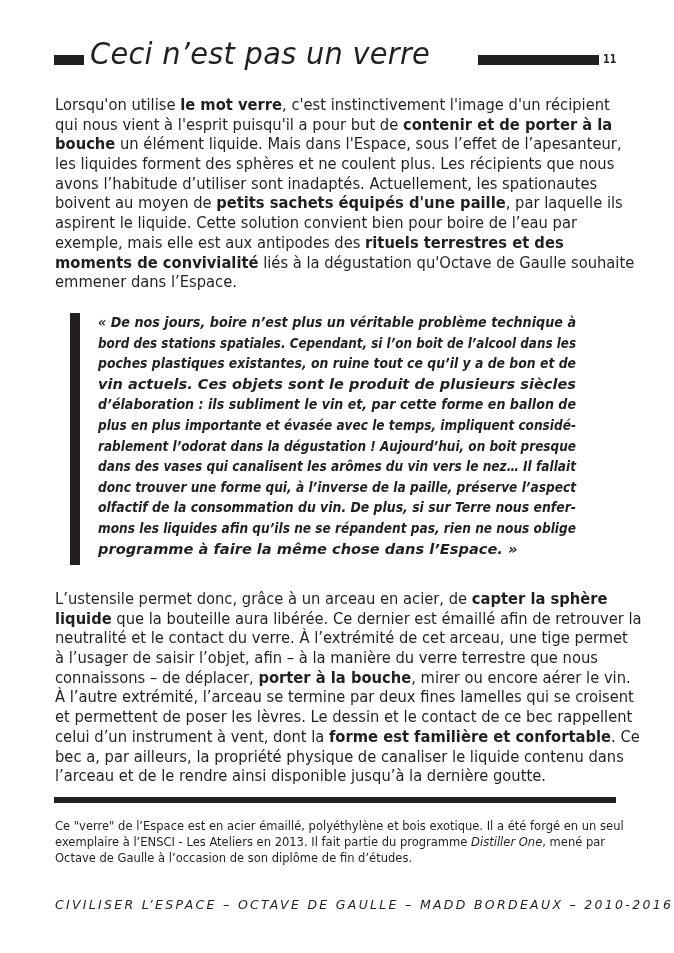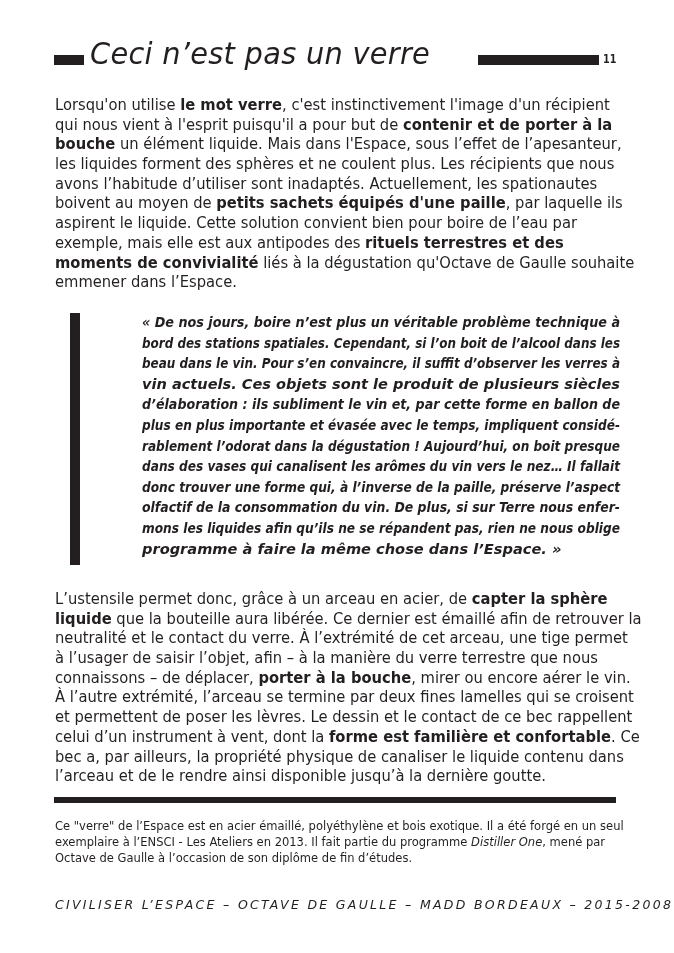--- a/index.html
+++ b/index.html
@@ -8,21 +8,21 @@
   .bar-left { position:absolute; left:54px; top:55px; width:30px; height:10px; background:#231f20; }
   .title { position:absolute; left:90px; top:33px; font-family:"DejaVu Sans", sans-serif; font-style:italic; font-size:31px; letter-spacing:0.3px; color:#231f20; white-space:nowrap; line-height:40px; transform:scaleX(0.93); transform-origin:left center; }
   .bar-right { position:absolute; left:478px; top:55px; width:121px; height:10px; background:#231f20; }
   .page-number { position:absolute; left:603px; top:51px; font-size:12px; font-weight:bold; line-height:16px; transform:scaleX(0.8); transform-origin:left center; }
   .body-block { position:absolute; left:55px; width:565px; font-size:16px; line-height:19.7px; white-space:nowrap; }
   .body-block .line { display:block; height:19.7px; transform:scaleX(0.92); transform-origin:left center; }
   .b { font-weight:bold; }
   #para1 { top:95px; }
   #para2 { top:589px; }
   .quote-bar { position:absolute; left:70px; top:313px; width:10px; height:252px; background:#231f20; }
-  .quote { position:absolute; left:98px; top:312px; width:478px; font-size:14.6px; font-style:italic; font-weight:bold; line-height:20.6px;margin-left:44px; }
+  .quote { position:absolute; left:98px; top:312px; width:478px; font-size:14.6px; font-style:italic; font-weight:bold; line-height:20.6px; }
   .quote .line { display:block; height:20.6px; white-space:nowrap; text-align:justify; text-align-last:justify; }
   .quote .line.last { text-align-last:left; }
   .quote .line span { display:inline; }
   .rule { position:absolute; left:54px; top:797px; width:562px; height:6px; background:#231f20; }
   .footnote { position:absolute; left:55px; top:818px; width:560px; font-size:12.4px; line-height:16px; white-space:nowrap; }
   .footnote .line { display:block; height:16px; transform:scaleX(0.93); transform-origin:left center; }
   .it { font-style:italic; }
   .footer { position:absolute; left:55px; top:897px; width:565px; font-size:12.5px; font-style:italic; letter-spacing:2.3px; white-space:nowrap; line-height:16px; color:#231f20; }
 </style>
 </head>
@@ -45,21 +45,21 @@
     <span class="line"><span>aspirent le liquide. Cette solution convient bien pour boire de l’eau par</span></span>
     <span class="line"><span>exemple, mais elle est aux antipodes des </span><span class="b">rituels terrestres et des</span></span>
     <span class="line"><span class="b">moments de convivialité</span><span> liés à la dégustation qu'Octave de Gaulle souhaite</span></span>
     <span class="line"><span>emmener dans l’Espace.</span></span>
   </div>
 
 <div class="quote-bar"></div>
 <div class="quote" id="quote">
     <span class="line" style="display: block;"><span style="white-space: nowrap; display: inline-block; transform: scaleX(0.874657); transform-origin: left center;">« De nos jours, boire n’est plus un véritable problème technique à</span></span>
     <span class="line" style="display: block;"><span style="white-space: nowrap; display: inline-block; transform: scaleX(0.819019); transform-origin: left center;">bord des stations spatiales. Cependant, si l’on boit de l’alcool dans les</span></span>
-    <span class="line" style="display: block;"><span style="white-space: nowrap; display: inline-block; transform: scaleX(0.821946); transform-origin: left center;">beau dans le vin. Pour s’en convaincre, il suffit d’observer les verres à</span></span>
+    <span class="line" style="display: block;"><span style="white-space: nowrap; display: inline-block; transform: scaleX(0.851694); transform-origin: left center;">poches plastiques existantes, on ruine tout ce qu’il y a de bon et de</span></span>
     <span class="line" style="display: block;"><span style="white-space: nowrap; display: inline-block; transform: scaleX(0.997294); transform-origin: left center;">vin actuels. Ces objets sont le produit de plusieurs siècles</span></span>
     <span class="line" style="display: block;"><span style="white-space: nowrap; display: inline-block; transform: scaleX(0.868647); transform-origin: left center;">d’élaboration : ils subliment le vin et, par cette forme en ballon de</span></span>
     <span class="line" style="display: block;"><span style="white-space: nowrap; display: inline-block; transform: scaleX(0.832435); transform-origin: left center;">plus en plus importante et évasée avec le temps, impliquent considé-</span></span>
     <span class="line" style="display: block;"><span style="white-space: nowrap; display: inline-block; transform: scaleX(0.828333); transform-origin: left center;">rablement l’odorat dans la dégustation ! Aujourd’hui, on boit presque</span></span>
     <span class="line" style="display: block;"><span style="white-space: nowrap; display: inline-block; transform: scaleX(0.832979); transform-origin: left center;">dans des vases qui canalisent les arômes du vin vers le nez… Il fallait</span></span>
     <span class="line" style="display: block;"><span style="white-space: nowrap; display: inline-block; transform: scaleX(0.835596); transform-origin: left center;">donc trouver une forme qui, à l’inverse de la paille, préserve l’aspect</span></span>
     <span class="line" style="display: block;"><span style="white-space: nowrap; display: inline-block; transform: scaleX(0.854072); transform-origin: left center;">olfactif de la consommation du vin. De plus, si sur Terre nous enfer-</span></span>
     <span class="line" style="display: block; text-decoration: underline;"><span style="white-space: nowrap; display: inline-block; transform: scaleX(0.834912); transform-origin: left center;">mons les liquides afin qu’ils ne se répandent pas, rien ne nous oblige</span></span>
     <span class="line last" style="display: block;"><span style="white-space: nowrap;">programme à faire la même chose dans l’Espace. »</span></span>
   </div>
@@ -78,13 +78,13 @@
   </div>
 
 <div class="rule"></div>
 
 <div class="footnote" id="footnote">
     <span class="line"><span>Ce "verre" de l’Espace est en acier émaillé, polyéthylène et bois exotique. Il a été forgé en un seul</span></span>
     <span class="line"><span>exemplaire à l’ENSCI - Les Ateliers en 2013. Il fait partie du programme </span><span class="it">Distiller One</span><span>, mené par</span></span>
     <span class="line"><span>Octave de Gaulle à l’occasion de son diplôme de fin d’études.</span></span>
   </div>
 
-<div class="footer">CIVILISER L’ESPACE – OCTAVE DE GAULLE – MADD BORDEAUX – 2015-2008</div>
+<div class="footer">CIVILISER L’ESPACE – OCTAVE DE GAULLE – MADD BORDEAUX – 2010-2016</div>
 
 </body></html>

